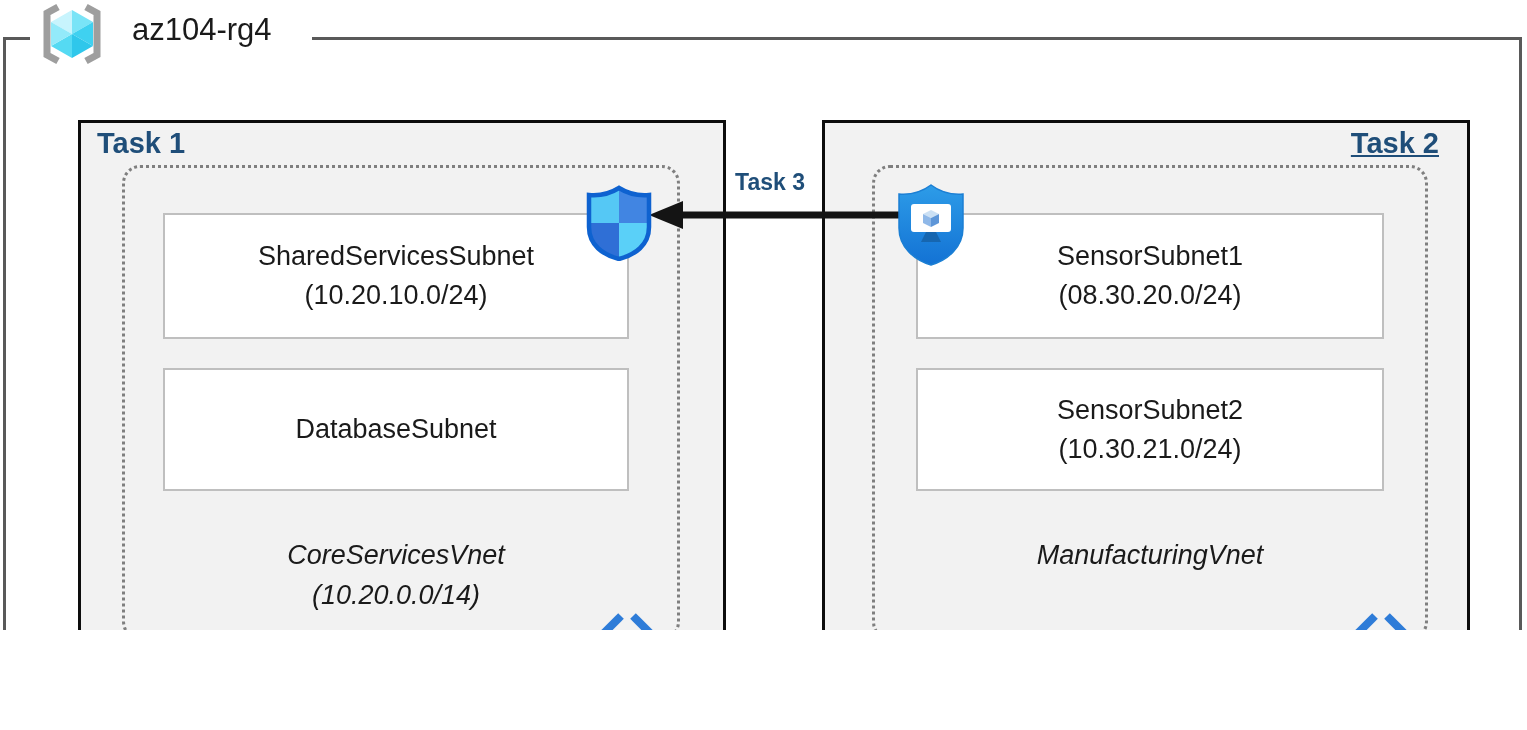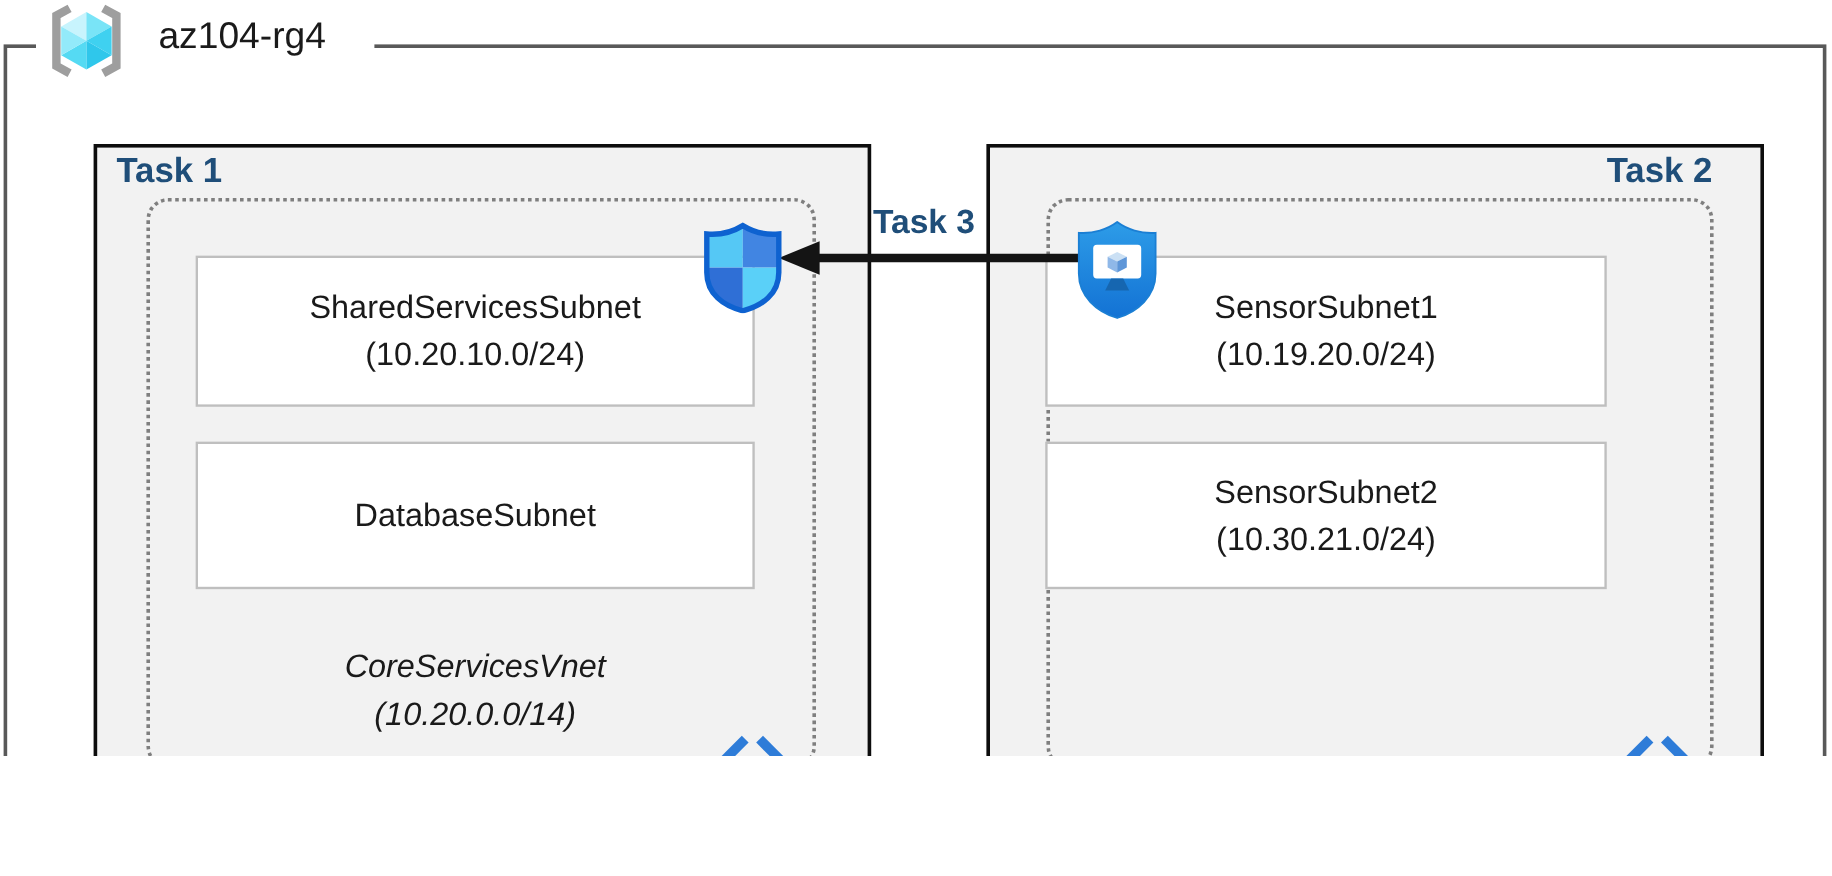--- a/index.html
+++ b/index.html
@@ -52,21 +52,21 @@
   .task-box.right { left: 822px; }
   .task-label {
     position: absolute;
     top: 4px;
     font-size: 29px;
     font-weight: bold;
     color: #1f4e79;
     white-space: nowrap;
   }
   .task-label.tl { left: 16px; }
-  .task-label.tr { right: 40px; }
+  .task-label.tr { right: 28px; text-decoration: underline; }
 
   
   .vnet-dotted {
     position: absolute;
     top: 165px;
     height: 475px;
     border: 3px dotted #7f7f7f;
     border-radius: 18px;
   }
   .vnet-dotted.left  { left: 122px; width: 558px; }
@@ -81,21 +81,21 @@
     flex-direction: column;
     align-items: center;
     justify-content: center;
     text-align: left;
     font-size: 27px;
     line-height: 39px;
     color: #1a1a1a;
     z-index: 2;
   }
   .subnet-box.c1 { left: 163px; width: 466px; }
-  .subnet-box.c2 { left: 871px; width: 468px; }
+  .subnet-box.c2 { left: 916px; width: 468px; }
   .subnet-box.r1 { top: 213px; height: 126px; }
   .subnet-box.r2 { top: 368px; height: 123px; }
 
   
   .vnet-label {
     position: absolute;
     top: 535px;
     text-align: center;
     font-size: 27px;
     line-height: 40px;
@@ -127,21 +127,21 @@
     width: 72px; height: 86px;
     z-index: 5;
   }
 
   
   .task3-label {
     position: absolute;
     left: 690px; top: 169px;
     width: 160px;
     text-align: center;
-    font-size: 28px;
+    font-size: 23px;
     font-weight: bold;
     color: #1f4e79;
     z-index: 4;
     white-space: nowrap;
   }
   .arrow-svg {
     position: absolute;
     left: 645px; top: 197px;
     width: 262px; height: 36px;
     z-index: 4;
@@ -187,27 +187,28 @@
   <div class="subnet-box c1 r2">
     <div>DatabaseSubnet</div>
   </div>
   <div class="vnet-label c1">
     <div>CoreServicesVnet</div>
     <div>(10.20.0.0/14)</div>
   </div>
 
   <div class="subnet-box c2 r1">
     <div>SensorSubnet1</div>
-    <div>(10.19.20.0/24)</div>
+    <div>(08.30.20.0/24)</div>
   </div>
   <div class="subnet-box c2 r2">
     <div>SensorSubnet2</div>
     <div>(10.30.21.0/24)</div>
   </div>
   <div class="vnet-label c2">
+    <div>ManufacturingVnet</div>
   </div>
 
   <div class="vnet-icon left">
     <svg width="64" height="50" viewBox="0 0 64 48">
       <path d="M26 7 L9 24" stroke="#2e7cd8" stroke-width="8" fill="none"></path>
       <path d="M9 24 L26 41" stroke="#53cbf6" stroke-width="8" fill="none"></path>
       <path d="M38 7 L55 24" stroke="#2e7cd8" stroke-width="8" fill="none"></path>
       <path d="M55 24 L38 41" stroke="#53cbf6" stroke-width="8" fill="none"></path>
       <circle cx="23" cy="26" r="4.5" fill="#63ac29"></circle>
       <circle cx="32" cy="26" r="4.5" fill="#63ac29"></circle>

